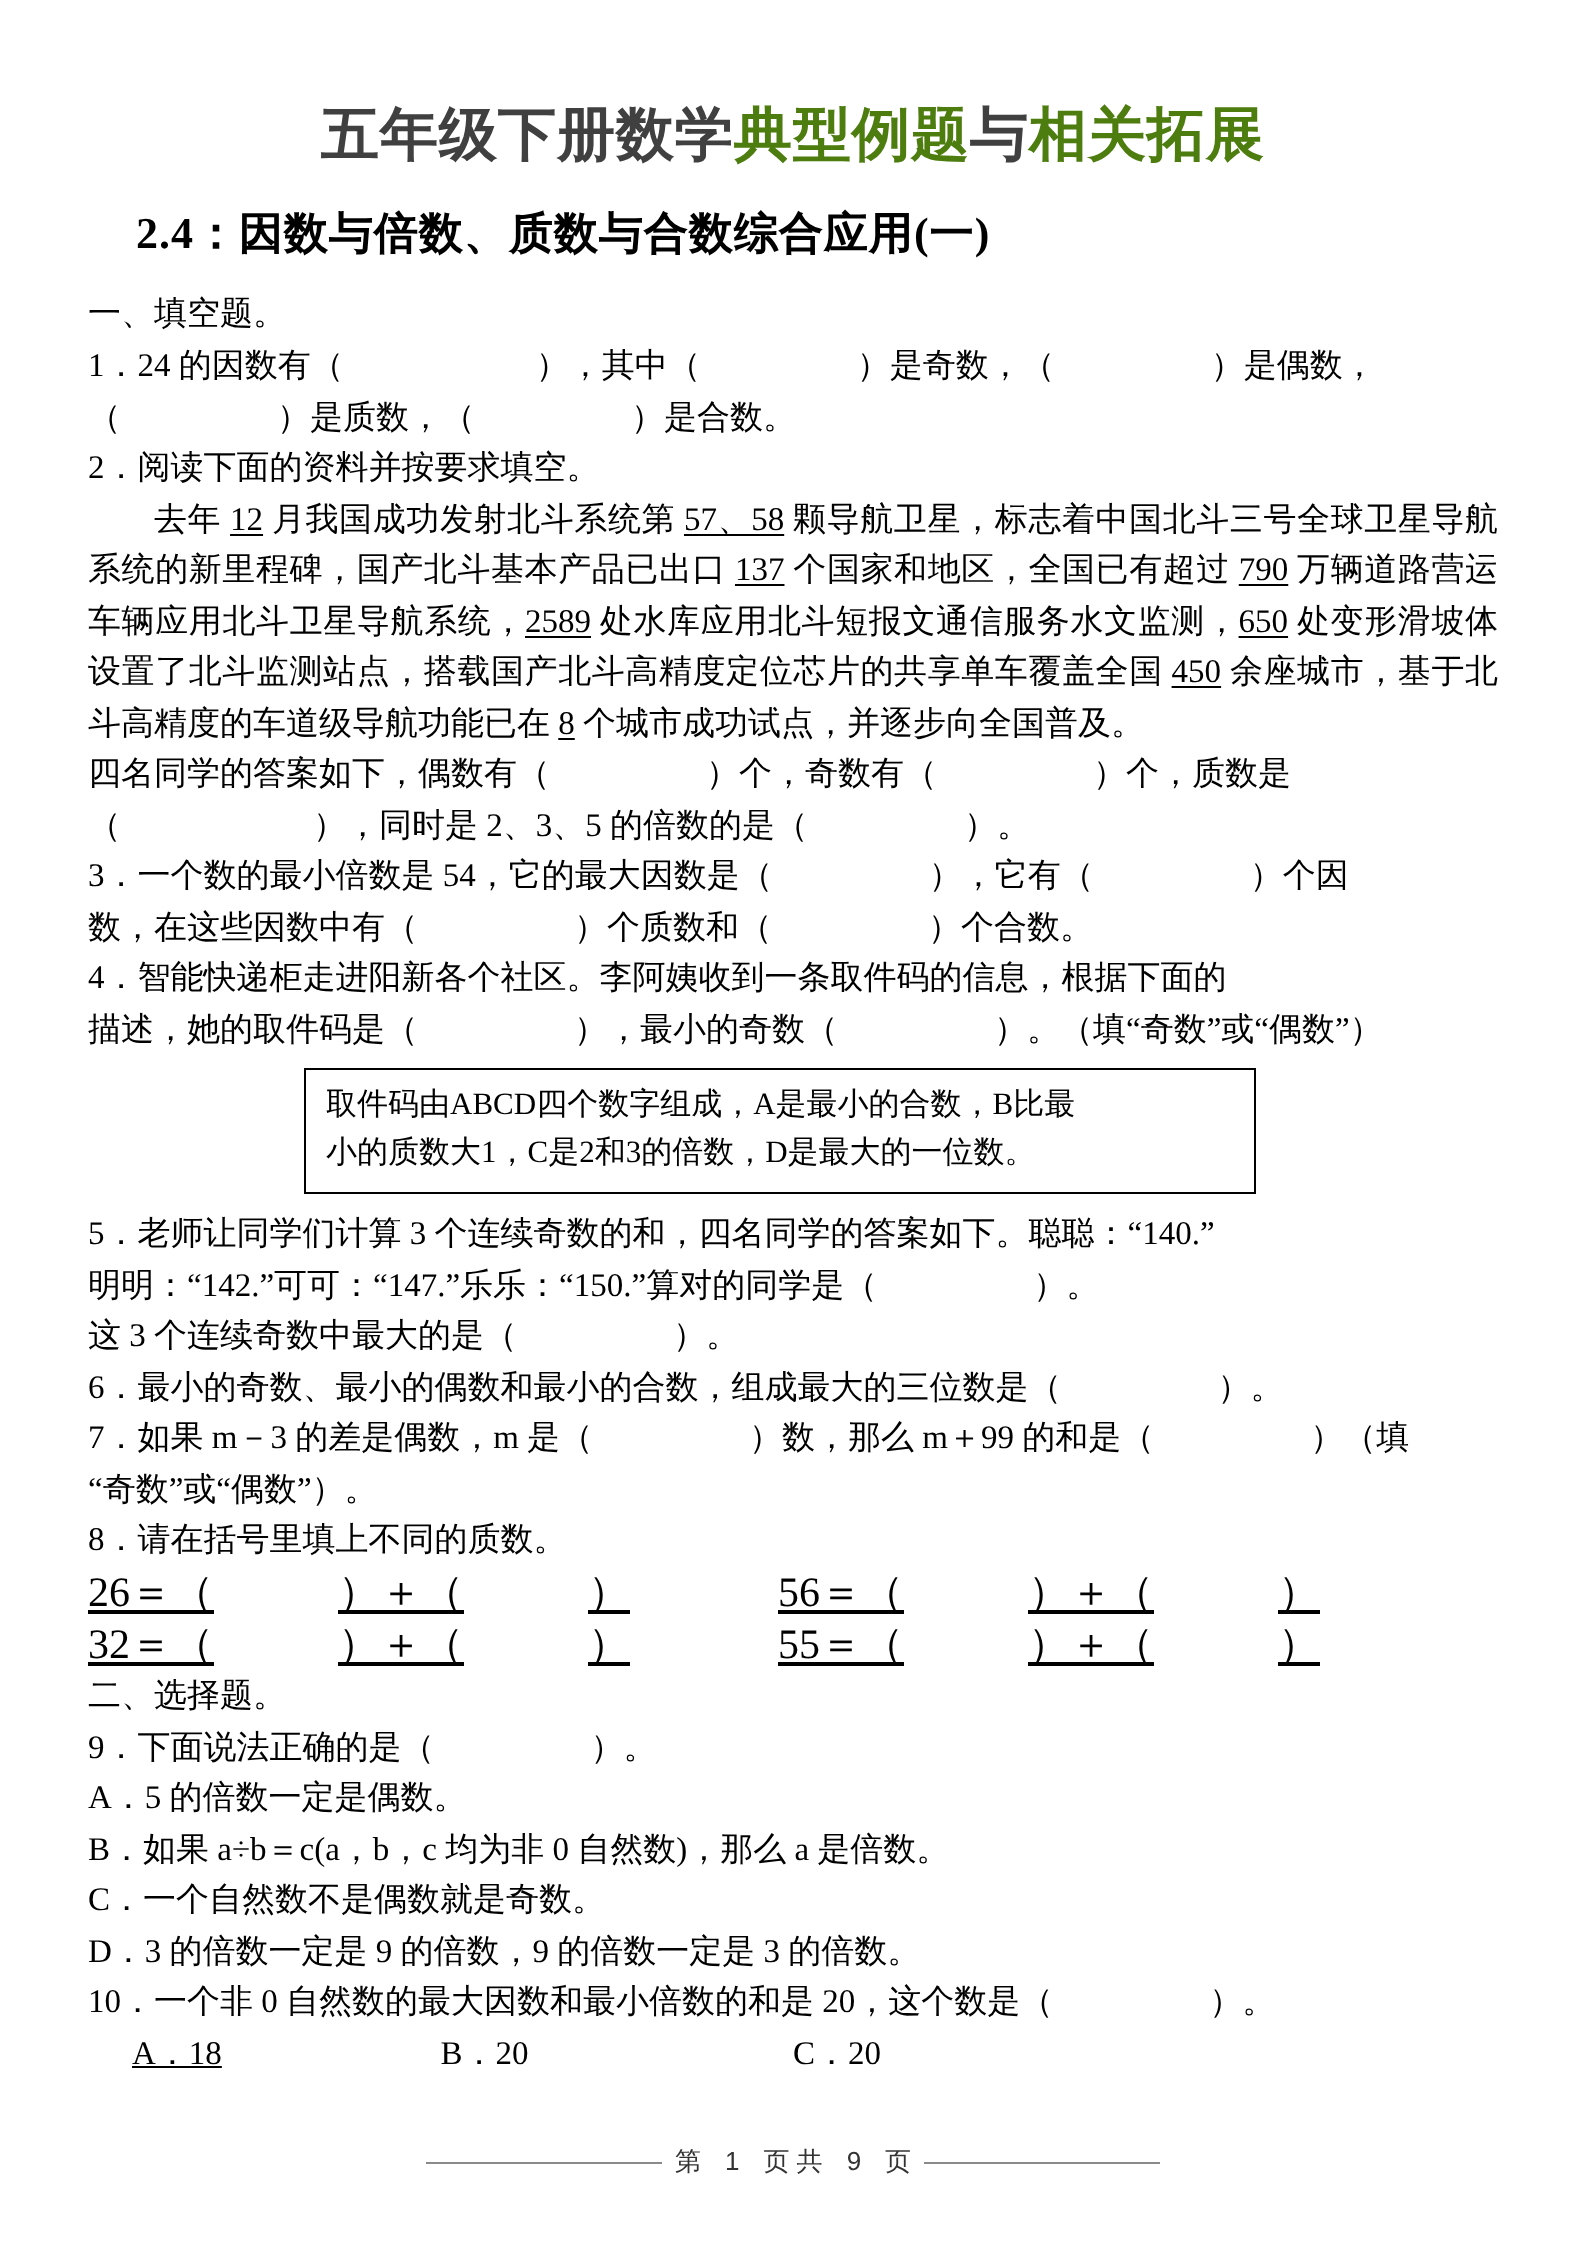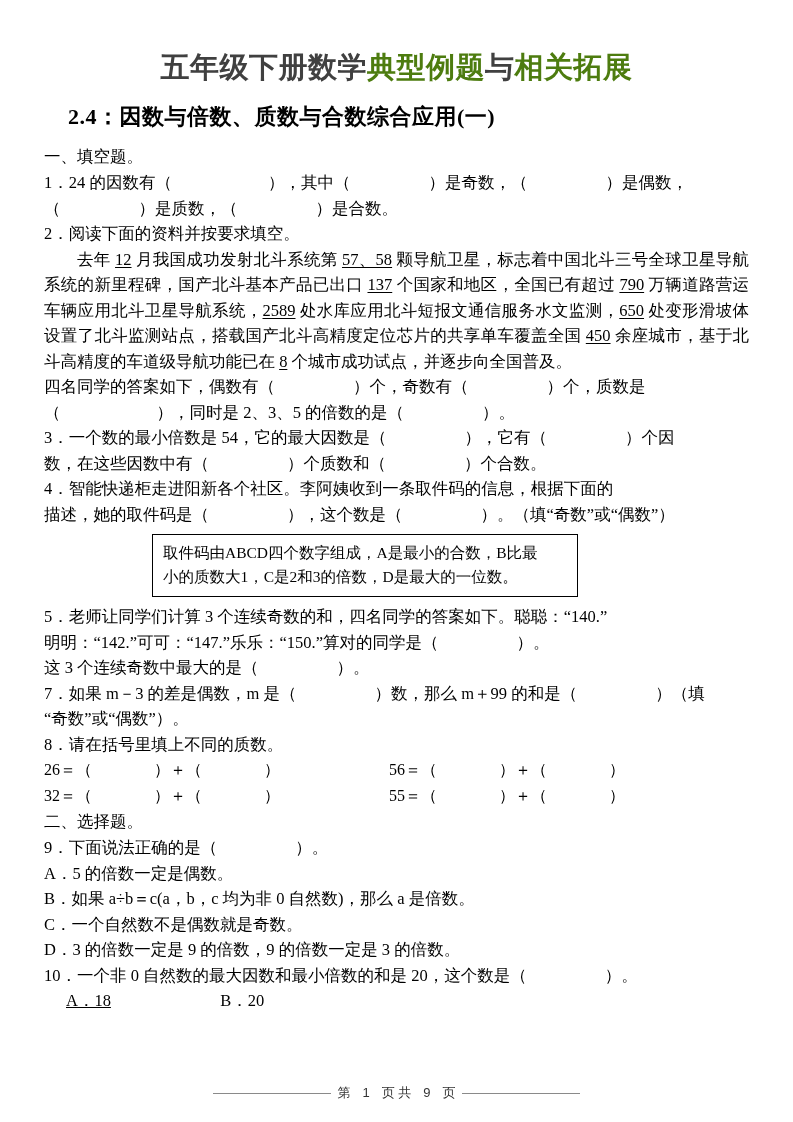--- a/index.html
+++ b/index.html
@@ -63,21 +63,21 @@
     text-underline-offset: 2px;
   }
   .blank-sm { display: inline-block; width: 62px; }
   .blank-md { display: inline-block; width: 78px; }
   .blank-lg { display: inline-block; width: 96px; }
 
   
   .note-box {
     border: 1.4px solid #000;
     margin: 7px 0 7px 108px;
-    width: 426px;
+    width: 476px;
     padding: 6px 10px 7px 10px;
     font-size: 15.5px;
     line-height: 24px;
     box-sizing: border-box;
   }
 
   
   .choice-row {
     display: flex;
     margin: 0;
@@ -87,31 +87,32 @@
   .choice-row .cell {
     width: 25%;
     box-sizing: border-box;
   }
   .choice-row .cell:first-child { padding-left: 22px; text-decoration: underline; }
 
   
   .eq-row {
     display: flex;
     line-height: 26px;
-    font-size: 16px;
+    font-size: 21px;
+    text-decoration: underline;
   }
   .eq-row .eq-left { width: 345px; }
   .eq-row .eq-right { width: 345px; }
 
   
   .footer {
     position: absolute;
     left: 0;
     right: 0;
-    bottom: 20px;
+    bottom: 32px;
     text-align: center;
     font-size: 13px;
     color: #333;
     font-family: "Liberation Sans", sans-serif;
   }
   .footer .bar {
     display: inline-block;
     vertical-align: middle;
     width: 118px;
     height: 1px;
@@ -152,36 +153,39 @@
 
     <p class="p">
       <span>3．一个数的最小倍数是 54，它的最大因数是（</span><span class="blank-md"></span><span>），它有（</span><span class="blank-md"></span><span>）个因</span>
     </p>
     <p class="p">
       <span>数，在这些因数中有（</span><span class="blank-md"></span><span>）个质数和（</span><span class="blank-md"></span><span>）个合数。</span>
     </p>
 
     <p class="p">4．智能快递柜走进阳新各个社区。李阿姨收到一条取件码的信息，根据下面的</p>
     <p class="p">
-      <span>描述，她的取件码是（</span><span class="blank-md"></span><span>），这个数是（</span><span class="blank-md"></span><span>）。（填“奇数”或“偶数”）</span>
+      <span>描述，她的取件码是（</span><span class="blank-md"></span><span>），最小的奇数（</span><span class="blank-md"></span><span>）。（填“奇数”或“偶数”）</span>
     </p>
 
     <div class="note-box">
       <div>取件码由ABCD四个数字组成，A是最小的合数，B比最</div>
       <div>小的质数大1，C是2和3的倍数，D是最大的一位数。</div>
     </div>
 
     <p class="p">5．老师让同学们计算 3 个连续奇数的和，四名同学的答案如下。聪聪：“140.”</p>
     <p class="p">
       <span>明明：“142.”可可：“147.”乐乐：“150.”算对的同学是（</span><span class="blank-md"></span><span>）。</span>
     </p>
     <p class="p">
       <span>这 3 个连续奇数中最大的是（</span><span class="blank-md"></span><span>）。</span>
     </p>
 
+    <p class="p">
+      <span>6．最小的奇数、最小的偶数和最小的合数，组成最大的三位数是（</span><span class="blank-md"></span><span>）。</span>
+    </p>
 
     <p class="p">
       <span>7．如果 m－3 的差是偶数，m 是（</span><span class="blank-md"></span><span>）数，那么 m＋99 的和是（</span><span class="blank-md"></span><span>）（填</span>
     </p>
     <p class="p">“奇数”或“偶数”）。</p>
 
     <p class="p">8．请在括号里填上不同的质数。</p>
 
     <div class="eq-row">
       <div class="eq-left">
@@ -210,20 +214,21 @@
     <p class="p">B．如果 a÷b＝c(a，b，c 均为非 0 自然数)，那么 a 是倍数。</p>
     <p class="p">C．一个自然数不是偶数就是奇数。</p>
     <p class="p">D．3 的倍数一定是 9 的倍数，9 的倍数一定是 3 的倍数。</p>
 
     <p class="p">
       <span>10．一个非 0 自然数的最大因数和最小倍数的和是 20，这个数是（</span><span class="blank-md"></span><span>）。</span>
     </p>
     <div class="choice-row">
       <div class="cell">A．18</div>
       <div class="cell">B．20</div>
+      <div class="cell">C．20</div>
     </div>
 
   </div>
 
   <div class="footer">
     <span class="bar"></span><span class="fnum">第</span><span class="fnum">1</span><span class="fnum">页  共</span><span class="fnum">9</span><span class="fnum">页</span><span class="bar"></span>
   </div>
 
 </div>
 

